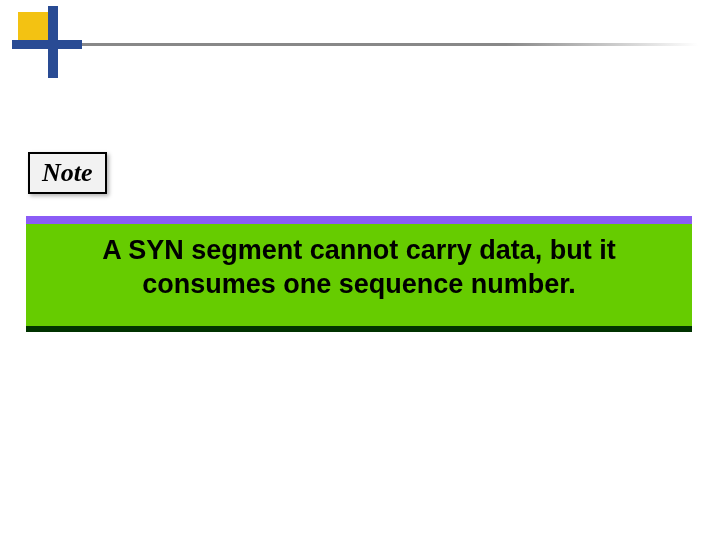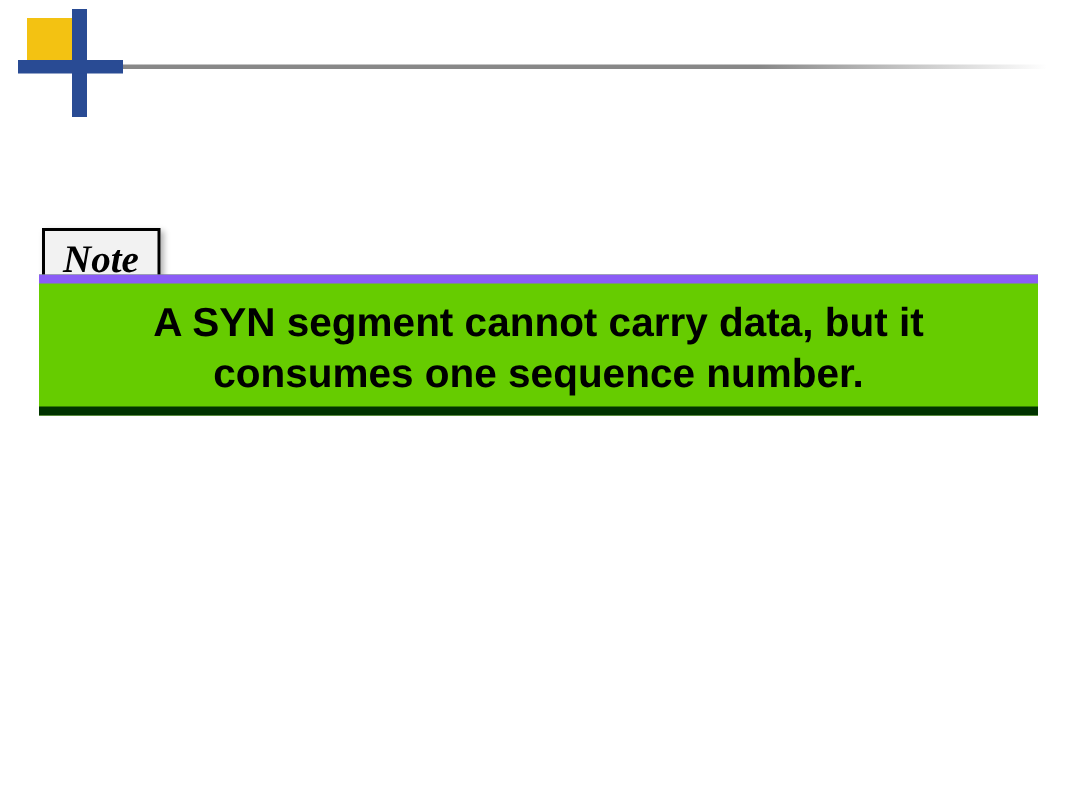--- a/index.html
+++ b/index.html
@@ -61,27 +61,27 @@
   }
   .note-box span {
     font-family: "Times New Roman", Times, serif;
     font-style: italic;
     font-weight: bold;
     font-size: 26px;
     color: #000;
   }
   .banner {
     position: absolute;
-    top: 183px;
+    top: 216px;
     left: 26px;
     width: 666px;
     background: #66cc00;
-    border-top: 6px solid #8b5cf6;
+    border-top: 8px solid #8b5cf6;
     border-bottom: 6px solid #003300;
-    padding: 10px 18px 4px 18px;
+    padding: 10px 18px 24px 18px;
     text-align: center;
   }
   .banner .content {
     font-family: Arial, Helvetica, sans-serif;
     font-weight: bold;
     font-size: 27px;
     color: #000;
     line-height: 1.25;
   }
 </style>

